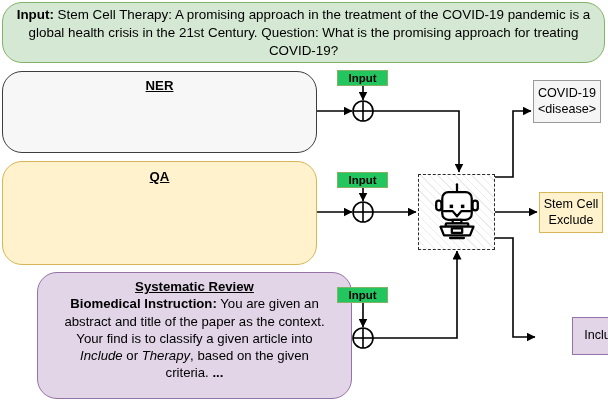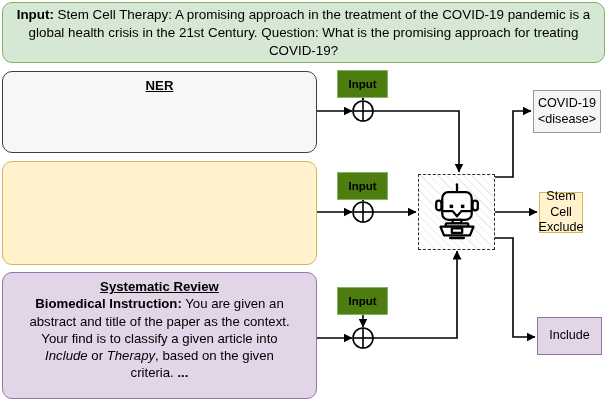--- a/index.html
+++ b/index.html
@@ -1,49 +1,49 @@
 <!DOCTYPE html>
 <html><head>
 <meta charset="utf-8">
 <style>
   html,body { margin:0; padding:0; background:#ffffff; }
   .canvas {
     position:relative; width:608px; height:404px; background:#ffffff;
     font-family:"Liberation Sans", sans-serif; color:#000; overflow:hidden;
   }
   .box { position:absolute; box-sizing:border-box; text-align:center; }
-  .rounded { border-radius:10px; }
+  .rounded { border-radius:20px; }
   .green  { background:#d5e8d4; border:1.5px solid #82b366; }
   .gray   { background:#f7f7f7; border:1.5px solid #3d3d3d; }
   .yellow { background:#fff2cc; border:1.5px solid #d6b656; }
-  .purple { background:#e1d5e7; border:1.5px solid #9673a6; }
+  .purple { background:#e1d5e7; border:1.5px solid #9673a6;margin-left:35px; }
   .outgray{ background:#f5f5f5; border:1px solid #999999; }
 
   .input-box { left:2px; top:2px; width:603px; height:61px; font-size:13.4px; line-height:18.2px; padding:3px 12px; }
   .task { left:2px; width:315px; font-size:13.2px; line-height:17.3px; padding:2px 20px; }
   .task-ner { top:71px;  height:82px;  padding-top:5px; }
   .task-qa  { top:161px; height:104px; padding-top:6px; }
   .task-sr  { top:272px; height:127px; padding-top:5px; }
   .task-title { font-weight:bold; text-decoration:underline; }
   b { font-weight:bold; }
 
-  .badge { position:absolute; left:337px; width:51px; height:28px; box-sizing:border-box;
-           background:#4d7c0f; border:1px solid #82b366; font-weight:bold; font-size:11.5px;
+  .badge { position:absolute; left:337px; width:51px; height:16px; box-sizing:border-box;
+           background:#22c55e; border:1px solid #82b366; font-weight:bold; font-size:11.5px;
            display:flex; align-items:center; justify-content:center; }
   .badge-1 { top:70px; } .badge-2 { top:172px; } .badge-3 { top:287px; }
 
   .robot-frame { position:absolute; left:418px; top:174px; width:77px; height:76px; box-sizing:border-box;
                  border:1.6px dashed #2b2b2b;
                  background:repeating-linear-gradient(45deg, #ffffff 0 5px, #ececec 5px 6px);
                  display:flex; align-items:center; justify-content:center; }
 
   .out { display:flex; flex-direction:column; align-items:center; justify-content:center;
          font-size:12.6px; line-height:15.6px; }
-  .out-covid   { left:533px; top:90px;  width:68px; height:43px; }
-  .out-stem    { left:539px; top:192px; width:44px; height:41px; }
+  .out-covid   { left:533px; top:80px;  width:68px; height:43px; }
+  .out-stem    { left:539px; top:192px; width:64px; height:41px; }
   .out-include { left:537px; top:317px; width:65px; height:38px; }
 
   .wires { position:absolute; left:0; top:0; width:608px; height:404px; }
 </style>
 </head>
 <body>
 
 <div class="canvas">
 
   <svg class="wires" viewBox="0 0 608 404" xmlns="http://www.w3.org/2000/svg">
@@ -91,20 +91,21 @@
 
   <div class="box green rounded input-box">
     <b>Input:</b><span> Stem Cell Therapy: A promising approach in the treatment of the COVID-19 pandemic is a global health crisis in the 21st Century. Question: What is the promising approach for treating COVID-19?</span>
   </div>
 
   <div class="box gray rounded task task-ner">
     <div class="task-title">NER</div>
   </div>
 
   <div class="box yellow rounded task task-qa">
+    <div class="task-title">QA</div>
   </div>
 
   <div class="box purple rounded task task-sr">
     <div class="task-title">Systematic Review</div>
     <div><b>Biomedical Instruction:</b><span> You are given an abstract and title of the paper as the context. Your find is to classify a given article into </span><i>Include</i><span> or </span><i>Therapy</i><span>, based on the given criteria. </span><b>...</b></div>
   </div>
 
   <div class="badge badge-1">
     <span>Input</span>
   </div>

